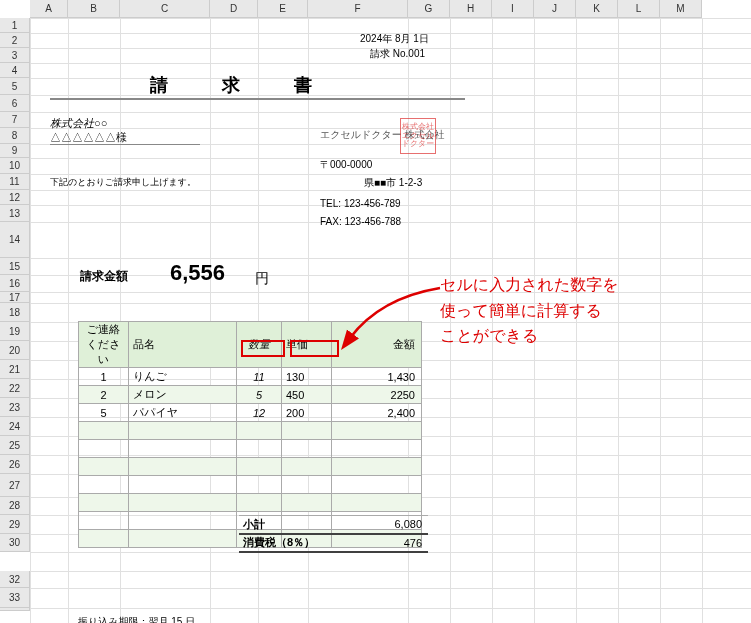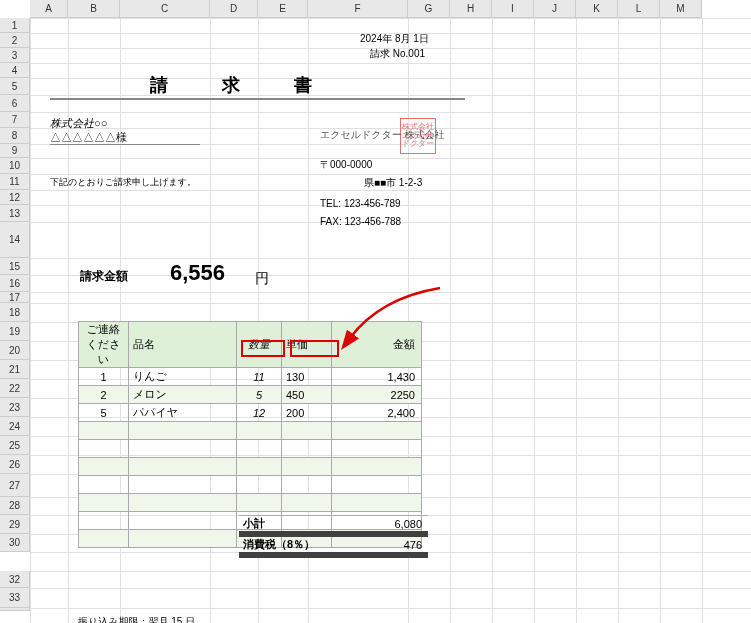--- a/index.html
+++ b/index.html
@@ -34,21 +34,21 @@
 .table .col-num { width: 50px; text-align: center; }
 .table .col-name { width: 108px; text-align: left; }
 .table .col-qty { width: 45px; text-align: center; font-style: italic; }
 .table .col-price { width: 50px; text-align: left; }
 .table .col-amt { width: 90px; text-align: right; padding-right: 6px; }
 .table .alt { background: #eef7ea; }
 .table .empty td { height: 18px; }
 .hl-qty { position: absolute; left: 211px; top: 322px; width: 44px; height: 17px; border: 2px solid #d00; pointer-events: none; }
 .hl-price { position: absolute; left: 260px; top: 322px; width: 49px; height: 17px; border: 2px solid #d00; pointer-events: none; }
 .totals { position: absolute; left: 209px; top: 497px; border-collapse: collapse; font-size: 11px; }
-.totals td { border-top: 1px solid #aaa; border-bottom: 6px solid #404040; height: 18px; }
+.totals td { border-top: 1px solid #aaa; border-bottom: 2px solid #404040; height: 18px; }
 .totals .lbl { width: 98px; font-weight: bold; padding-left: 4px; }
 .totals .val { width: 91px; text-align: right; padding-right: 6px; }
 .foot1 { left: 48px; top: 575px; font-size: 10px; }
 .foot2 { left: 48px; top: 597px; font-size: 10px; }
 .callout-text { position: absolute; left: 410px; top: 254px; font-size: 16px; color: #d00; line-height: 1.6; white-space: nowrap; }
 .arrow-svg { position: absolute; left: 310px; top: 260px; pointer-events: none; }
 </style>
 </head>
 <body>
 
@@ -272,20 +272,25 @@
         </tr>
     <tr>
           <td class="lbl">消費税（8％）</td>
           <td class="val">476</td>
         </tr>
   </tbody>
     </table>
 
   <div class="doc foot2">振り込み期限：翌月 15 日</div>
 
+  <div class="callout-text">
+    <div>セルに入力された数字を</div>
+    <div>使って簡単に計算する</div>
+    <div>ことができる</div>
+  </div>
 
   <svg class="arrow-svg" width="110" height="80">
     <defs>
         <marker id="ah" markerWidth="10" markerHeight="10" refX="2" refY="3" orient="auto">
           <path d="M0,0 L0,6 L8,3 z" fill="#d00"></path>
         </marker>
       </defs>
     <path d="M100,10 Q40,20 10,60" stroke="#d00" stroke-width="2.5" fill="none" marker-end="url(#ah)"></path>
   </svg>
 </div>

